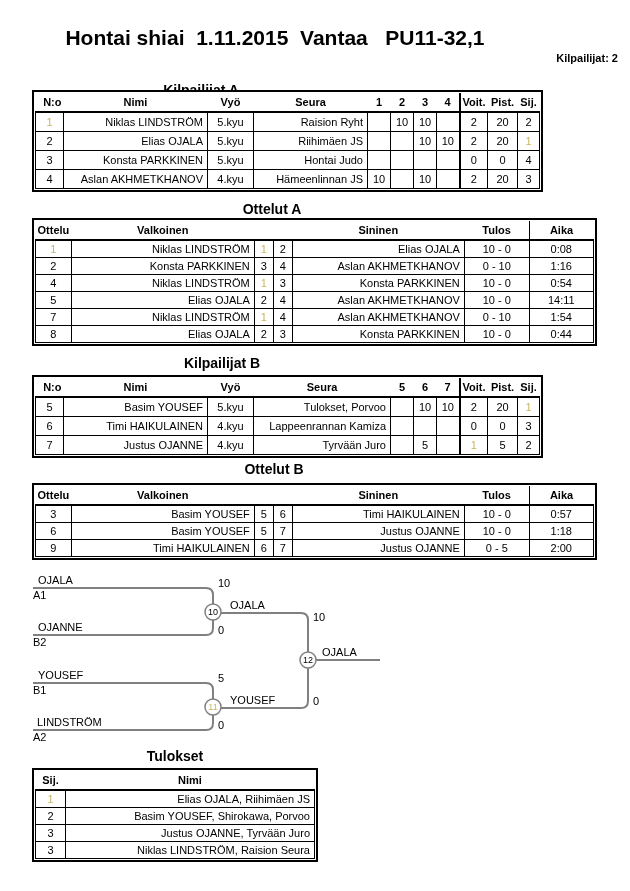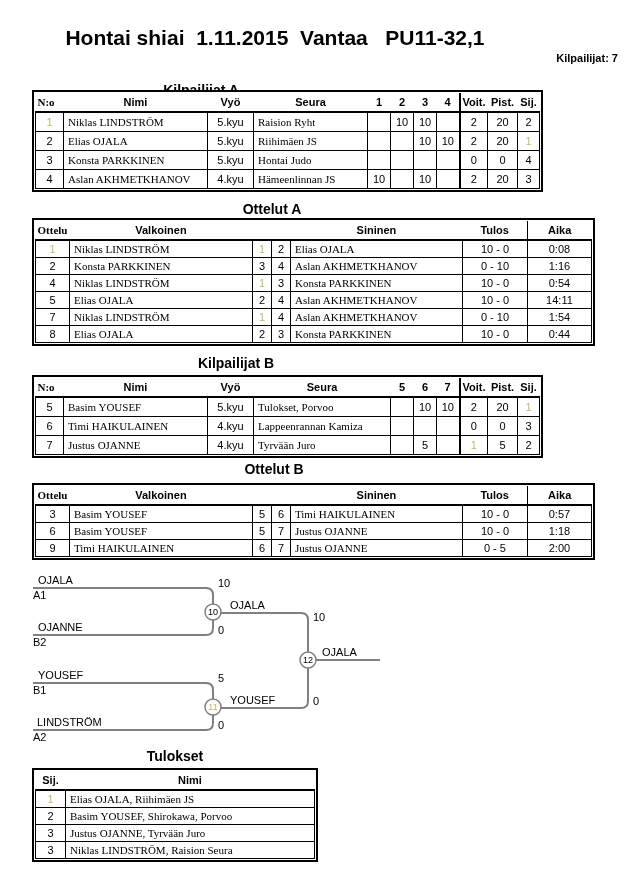--- a/index.html
+++ b/index.html
@@ -25,39 +25,39 @@
   }
   table{border-collapse:collapse;table-layout:fixed;}
   th,td{
     font-size:11px;height:18px;padding:0;white-space:nowrap;overflow:hidden;
     vertical-align:middle;
   }
   th{border:none;border-bottom:2px solid #000;font-weight:bold;}
   td{border:1px solid #000;}
   .r17 td{height:16px;}
   td.c,th.c{text-align:center;}
-  td.l,th.l{text-align:left;padding:0 4px;font-family:Liberation Serif, serif;}
+  td.l,th.l{text-align:right;padding:0 4px;}
   th.l{padding:0 2px;}
   .g{border-left:2px solid #000 !important;}
   th.hb{border-left:1px solid #000;}
   .p1{color:#c9b564;fill:#c9b564;}
   svg text{font-family:"Liberation Sans","DejaVu Sans",sans-serif;font-size:11px;fill:#000;}
   svg text.mnum{font-size:9px;text-anchor:middle;}
   svg path, svg line{stroke:#808080;stroke-width:2;fill:none;}
   svg circle{stroke:#808080;stroke-width:1.5;fill:#fff;}
 </style>
 </head>
 <body>
 
 <div class="abs title">Hontai shiai  1.11.2015  Vantaa   PU11-32,1</div>
-<div class="abs count">Kilpailijat: 7</div>
+<div class="abs count">Kilpailijat: 2</div>
 
 <div class="abs heading" style="top:82px;left:101px;text-decoration:underline;">Kilpailijat A</div>
 <div class="abs heading" style="top:201px;left:172px;">Ottelut A</div>
-<div class="abs heading" style="top:355px;left:136px;">Kilpailijat B</div>
+<div class="abs heading" style="top:355px;left:122px;">Kilpailijat B</div>
 <div class="abs heading" style="top:461px;left:174px;">Ottelut B</div>
 <div class="abs heading" style="top:748px;left:75px;">Tulokset</div>
 
 <div class="abs wrap" style="top:90px;left:32px;">
   <table>
       <colgroup>
         <col style="width: 28px;">
         <col style="width: 144px;">
         <col style="width: 46px;">
         <col style="width: 114px;">

